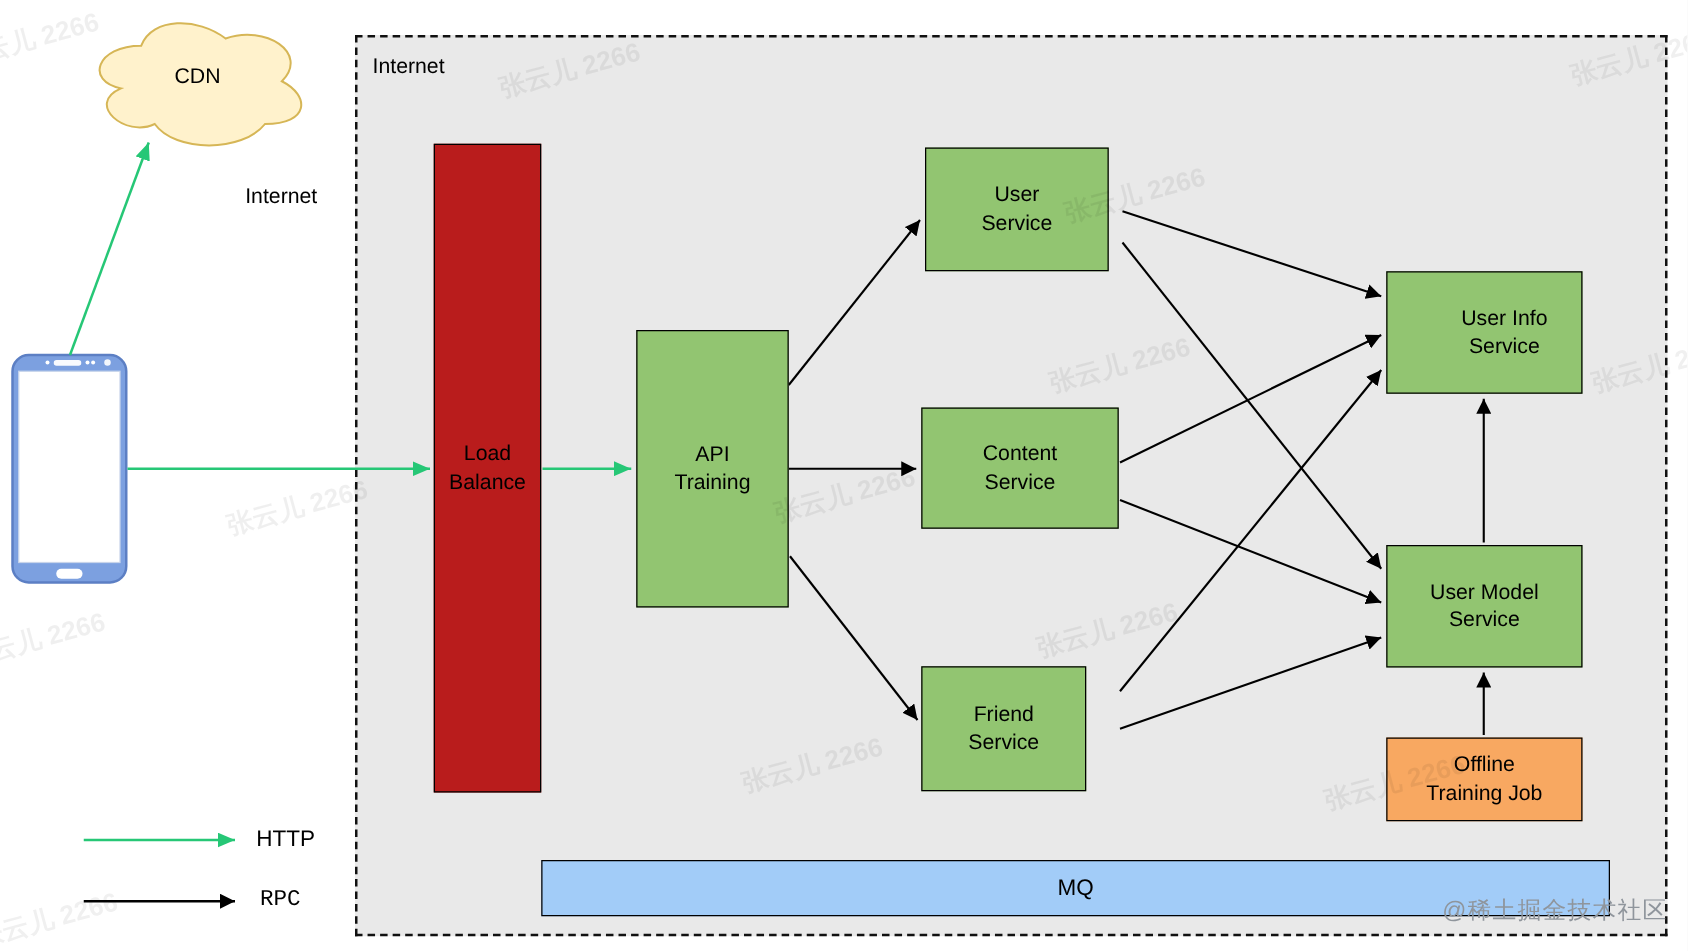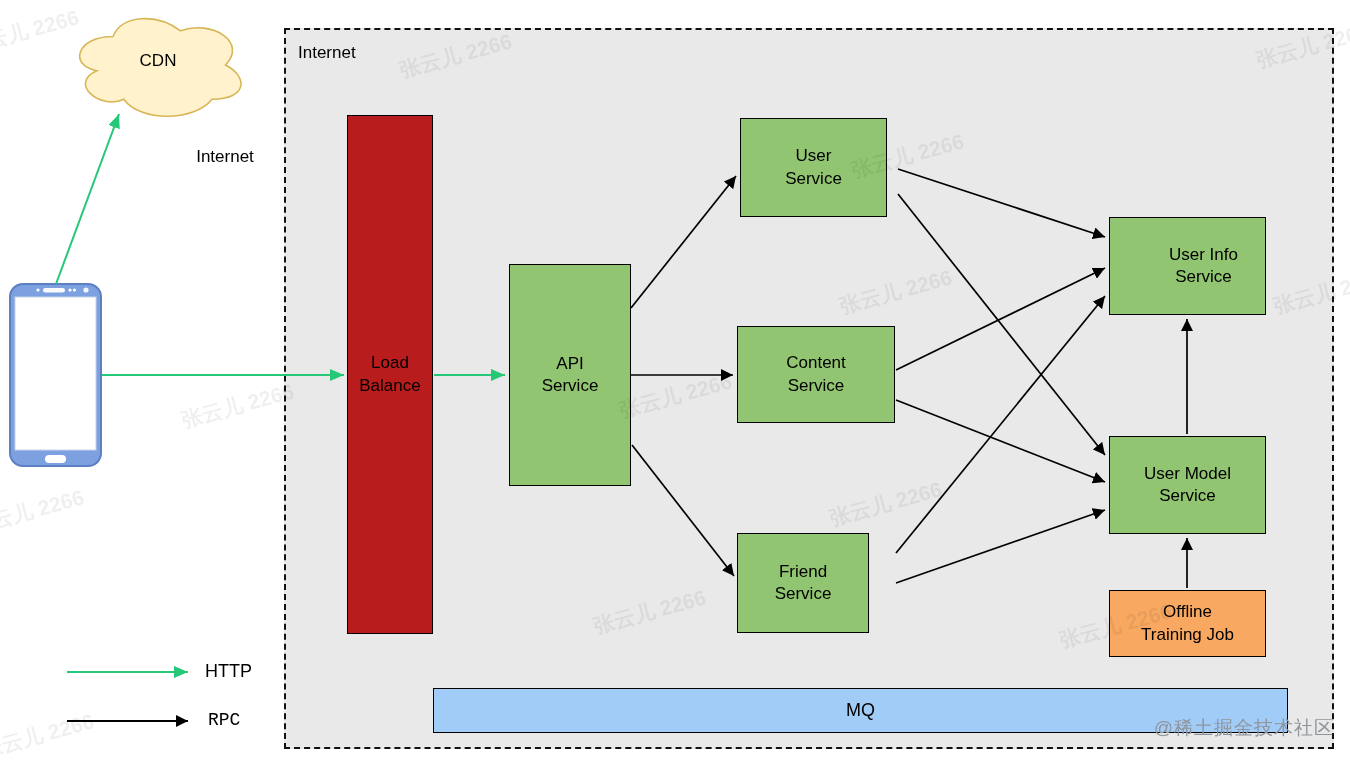--- a/index.html
+++ b/index.html
@@ -88,21 +88,21 @@
     <line x1="67" y1="672" x2="188" y2="672" stroke="#26C776" stroke-width="2" marker-end="url(#ah-green)"></line>
     <line x1="67" y1="721" x2="188" y2="721" stroke="#000" stroke-width="2" marker-end="url(#ah-black)"></line>
   </svg>
 
   <div class="free-label cdn-label">CDN</div>
   <div class="free-label internet-label">Internet</div>
 
   <div class="node blue" style="left:347px;top:115px;width:86px;height:519px;">Load
 Balance</div>
   <div class="node green" style="left:509px;top:264px;width:122px;height:222px;">API
-Service</div>
+Training</div>
   <div class="node green" style="left:740px;top:118px;width:147px;height:99px;text-align:center;">User
 Service</div>
   <div class="node green" style="left:737px;top:326px;width:158px;height:97px;">Content
 Service</div>
   <div class="node green" style="left:737px;top:533px;width:132px;height:100px;">Friend
 Service</div>
   <div class="node green" style="left:1109px;top:217px;width:157px;height:98px;padding-left:32px;">User Info
 Service</div>
   <div class="node green" style="left:1109px;top:436px;width:157px;height:98px;">User Model
 Service</div>

